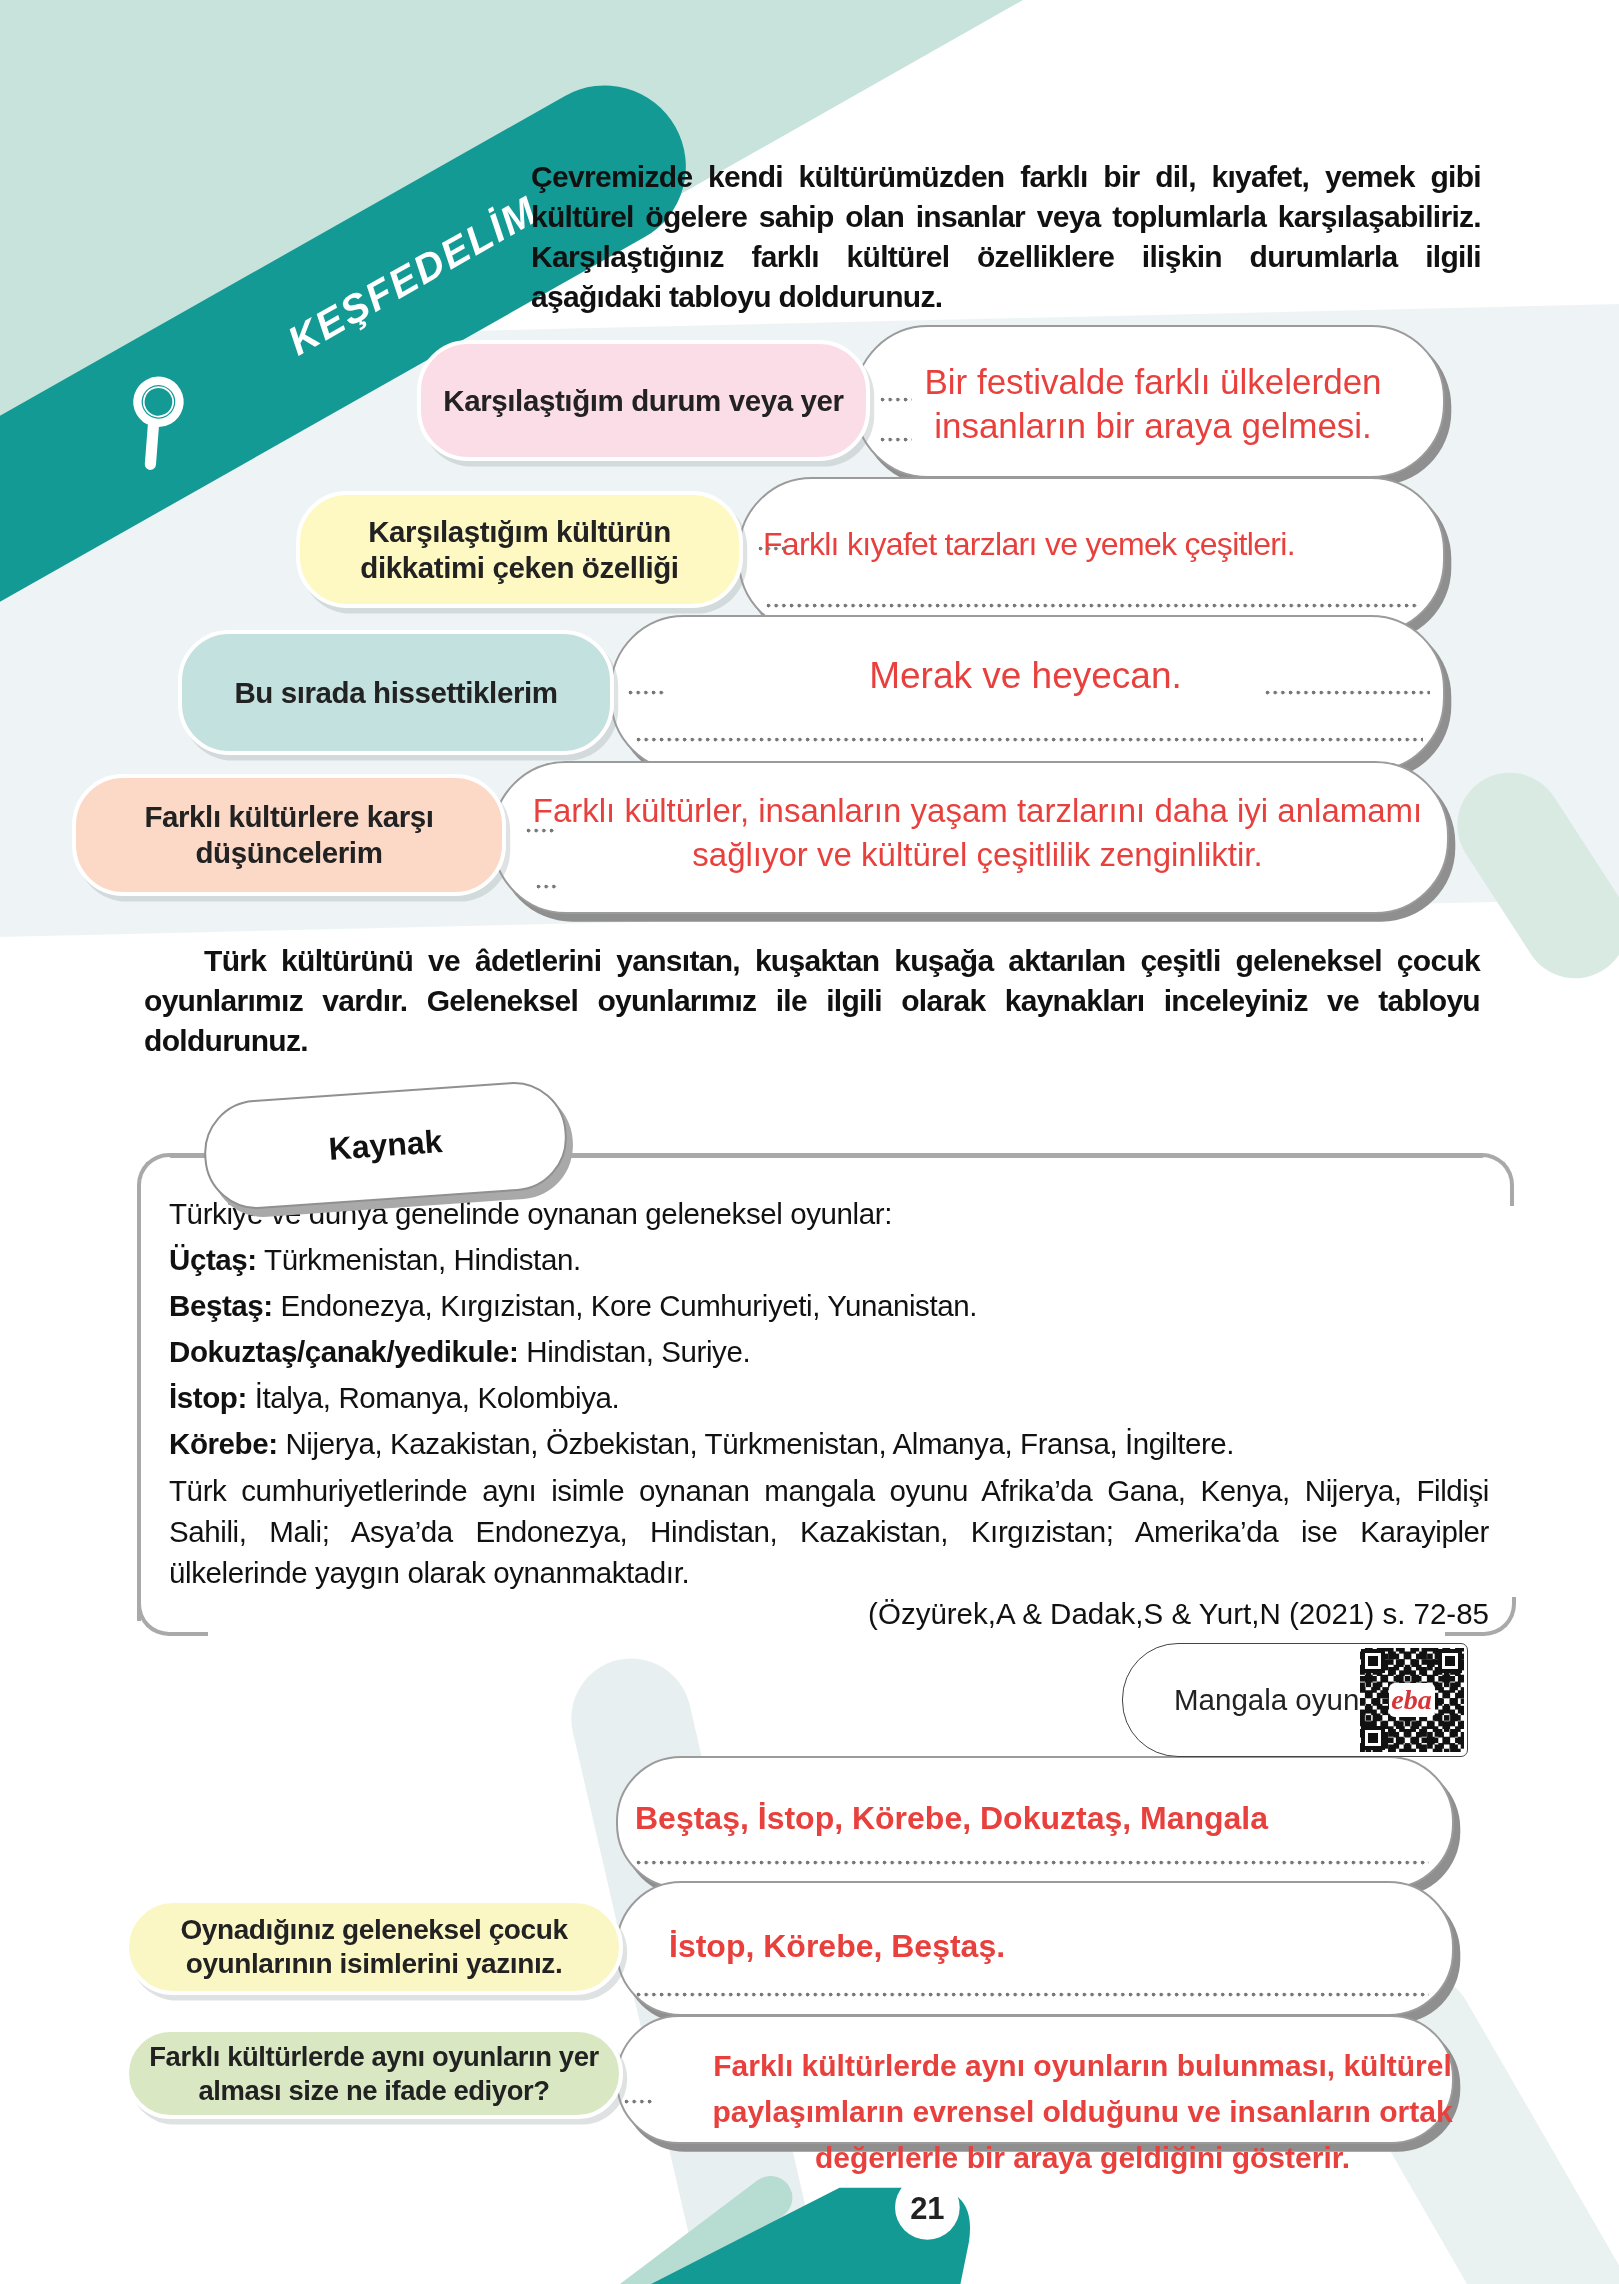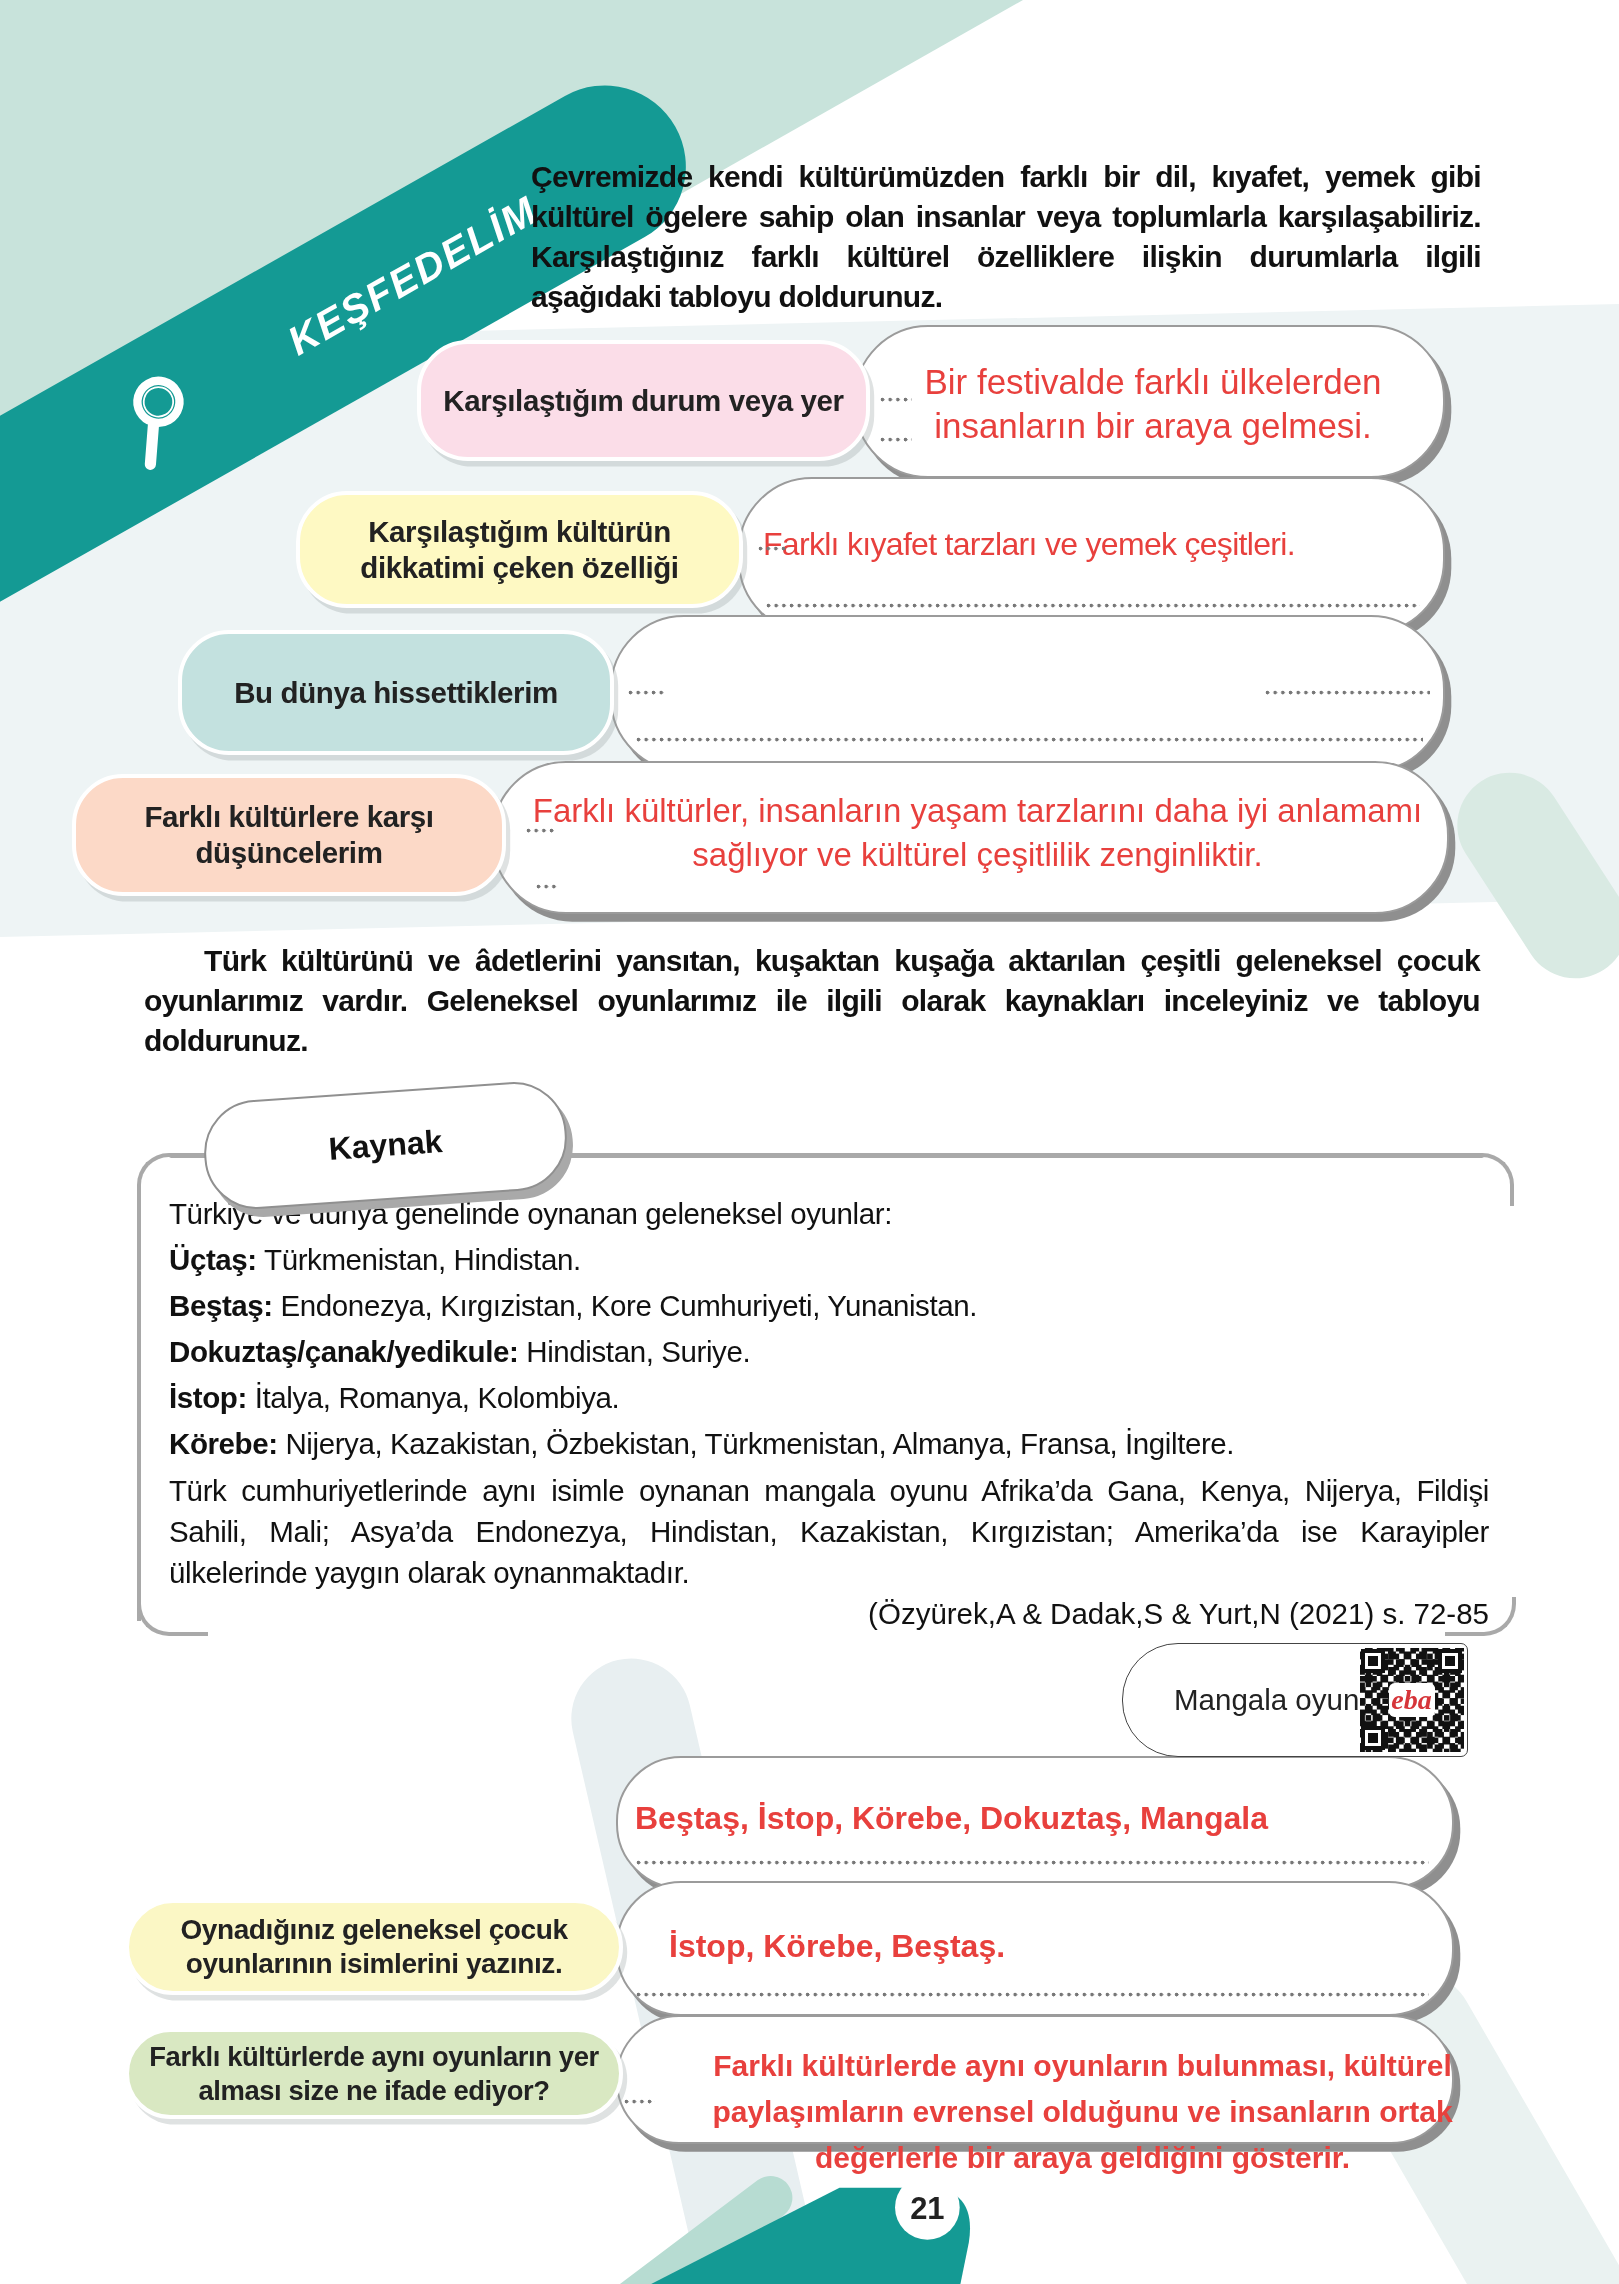--- a/index.html
+++ b/index.html
@@ -129,25 +129,26 @@
 
   <div class="intro">Çevremizde kendi kültürümüzden farklı bir dil, kıyafet, yemek gibi kültürel ögelere sahip olan insanlar veya toplumlarla karşılaşabiliriz. Karşılaştığınız farklı kültürel özelliklere ilişkin durumlarla ilgili aşağıdaki tabloyu doldurunuz.</div>
 
   <div class="bubble bub1"></div>
   <div class="bubble bub2"></div>
   <div class="bubble bub3"></div>
   <div class="bubble bub4"></div>
 
   <div class="label lbl1">Karşılaştığım durum veya yer</div>
   <div class="label lbl2">Karşılaştığım kültürün dikkatimi çeken özelliği</div>
-  <div class="label lbl3">Bu dünya hissettiklerim</div>
+  <div class="label lbl3">Bu sırada hissettiklerim</div>
   <div class="label lbl4">Farklı kültürlere karşı düşüncelerim</div>
 
   <div class="answer ans1">Bir festivalde farklı ülkelerden insanların bir araya gelmesi.</div>
   <div class="answer ans2">Farklı kıyafet tarzları ve yemek çeşitleri.</div>
+  <div class="answer ans3">Merak ve heyecan.</div>
   <div class="answer ans4">Farklı kültürler, insanların yaşam tarzlarını daha iyi anlamamı sağlıyor ve kültürel çeşitlilik zenginliktir.</div>
 
   <div class="dots" style="left:880px;top:397px;width:32px;"></div>
   <div class="dots" style="left:880px;top:437px;width:32px;"></div>
   <div class="dots" style="left:758px;top:546px;width:28px;"></div>
   <div class="dots" style="left:766px;top:603px;width:654px;"></div>
   <div class="dots" style="left:628px;top:690px;width:38px;"></div>
   <div class="dots" style="left:1265px;top:690px;width:165px;"></div>
   <div class="dots" style="left:636px;top:737px;width:787px;"></div>
   <div class="dots" style="left:526px;top:828px;width:28px;"></div>

